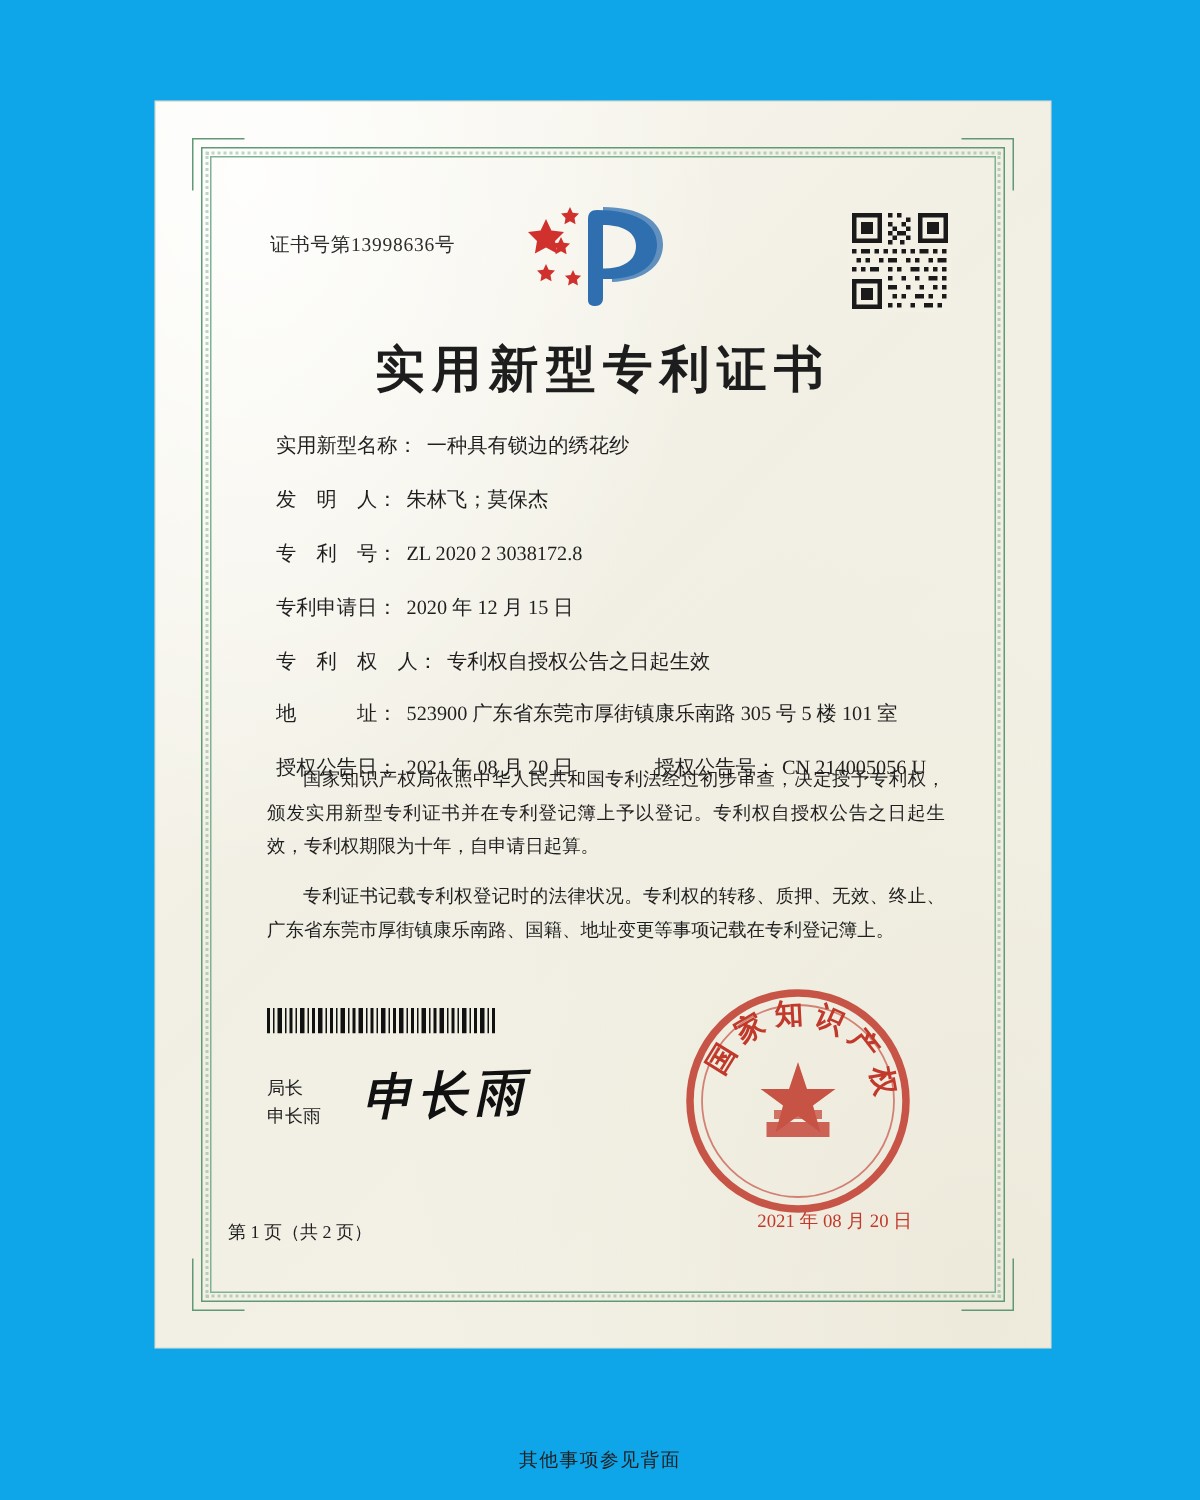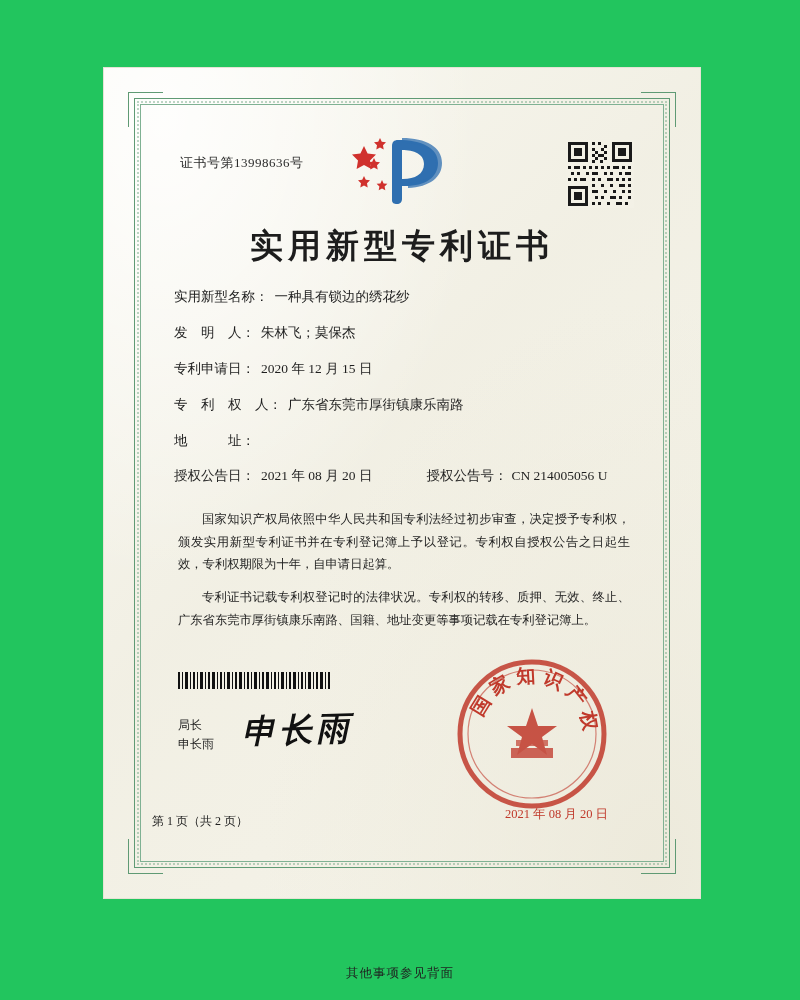--- a/index.html
+++ b/index.html
@@ -10,21 +10,21 @@
   body {
     width: 800px;
     height: 1000px;
     font-family: "Liberation Serif", serif;
     overflow: hidden;
   }
   .page {
     position: relative;
     width: 800px;
     height: 1000px;
-    background: #22c55e;
+    background: #0ea5e9;
   }
   
   .sheet {
     position: absolute;
     left: 104px;
     top: 68px;
     width: 596px;
     height: 830px;
     background: #f3f1e6;
     background-image:
@@ -118,21 +118,21 @@
     text-align: center;
     font-size: 33px;
     font-weight: bold;
     letter-spacing: 5px;
     color: #1d1d1d;
     font-family: "DejaVu Serif", "Liberation Serif", serif;
   }
 
   .fields {
     position: absolute;
-    left: 22px;
+    left: 32px;
     right: 20px;
     top: 172px;
   }
   .field-row {
     display: flex;
     align-items: baseline;
     margin-bottom: 17px;
     font-size: 13.5px;
     color: #1f1f1f;
     line-height: 1.4;
@@ -343,29 +343,34 @@
       <div class="fields">
         <div class="field-row">
           <span class="field-label">实用新型名称：</span>
           <span class="field-value">一种具有锁边的绣花纱</span>
         </div>
         <div class="field-row">
           <span class="field-label">发　明　人：</span>
           <span class="field-value">朱林飞；莫保杰</span>
         </div>
         <div class="field-row">
+          <span class="field-label">专　利　号：</span>
+          <span class="field-value">ZL 2020 2 3038172.8</span>
+        </div>
+        <div class="field-row">
           <span class="field-label">专利申请日：</span>
           <span class="field-value">2020 年 12 月 15 日</span>
         </div>
         <div class="field-row">
           <span class="field-label">专　利　权　人：</span>
-          <span class="field-value">广东省东莞市厚街镇康乐南路</span>
+          <span class="field-value">专利权自授权公告之日起生效</span>
         </div>
         <div class="field-row">
           <span class="field-label">地　　　址：</span>
+          <span class="field-value">523900  广东省东莞市厚街镇康乐南路 305 号 5 楼 101 室</span>
         </div>
         <div class="field-row two-col">
           <span class="field-label">授权公告日：</span>
           <span class="field-value">2021 年 08 月 20 日</span>
           <span class="col2">授权公告号：</span>
           <span class="field-value" style="margin-left:4px;">CN 214005056 U</span>
         </div>
       </div>
 
       <div class="paragraphs">

